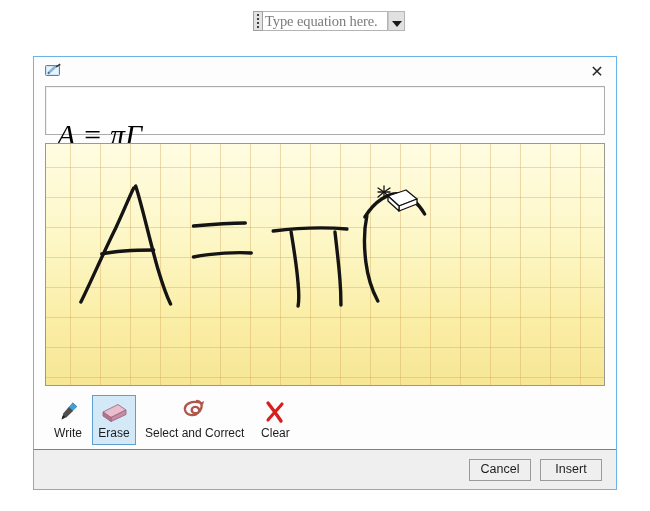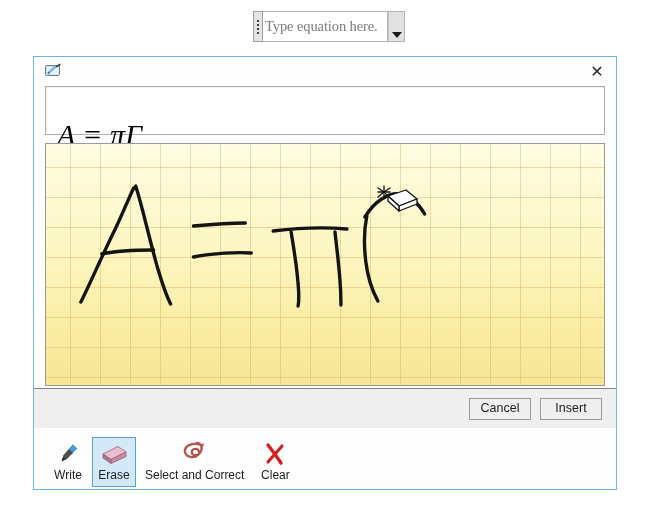--- a/index.html
+++ b/index.html
@@ -20,21 +20,21 @@
     position: absolute;
     left: 0; top: 0;
     width: 650px; height: 511px;
     background: #ffffff;
   }
   #content-control {
     position: absolute;
     left: 253px; top: 11px;
     display: flex;
     align-items: stretch;
-    height: 31px;
+    height: 20px;
   }
   .cc-handle {
     width: 10px;
     background: #e3e3e3;
     border: 1px solid #a0a0a0;
     display: flex;
     flex-direction: column;
     align-items: center;
     justify-content: center;
     gap: 2px;
@@ -325,25 +325,20 @@
 
         <g stroke="#111111" stroke-width="1.3" fill="#ffffff" stroke-linejoin="round">
           <path d="M12 14 L30 8 L41 17 L23 24 Z"></path>
           <path d="M23 24 L41 17 L41 22 L23 29 Z"></path>
           <path d="M12 14 L23 24 L23 29 L12 19 Z"></path>
         </g>
       </svg>
     </span>
   </div>
 
-  <div id="dialog-footer">
-    <button class="footer-btn">Cancel</button>
-    <button class="footer-btn">Insert</button>
-  </div>
-
   <div id="tool-strip">
 
     <button class="tool-btn">
       <span class="tool-icon">
         <svg width="24" height="24" viewBox="0 0 24 24">
           <path d="M16.8 2.6 L21 6.6 L10.2 17.2 L5.6 19.6 L7.4 14.6 Z" fill="#3e3e3e"></path>
           <path d="M16.9 2.7 L21 6.7 L16.8 10.8 L12.6 6.9 Z" fill="#3fa0dd"></path>
           <path d="M6.9 15.1 L8.9 17.1 L5.6 19.6 Z" fill="#1a1a1a"></path>
           <path d="M12.8 7.1 L17 11 L10.2 17.4 L6.8 14 Z" fill="#4f4f4f"></path>
         </svg>
@@ -377,13 +372,18 @@
         <svg width="24" height="24" viewBox="0 0 24 24">
           <path d="M5 3 C9 8 14 15 18 21" stroke="#d61f1f" stroke-width="3.4" fill="none" stroke-linecap="round"></path>
           <path d="M19 4 C15 9 9 15 5 20" stroke="#d61f1f" stroke-width="3.1" fill="none" stroke-linecap="round"></path>
         </svg>
       </span>
       <span class="tool-label">Clear</span>
     </button>
 
   </div>
 
+  <div id="dialog-footer">
+    <button class="footer-btn">Cancel</button>
+    <button class="footer-btn">Insert</button>
+  </div>
+
 </div>
 
 </body></html>

